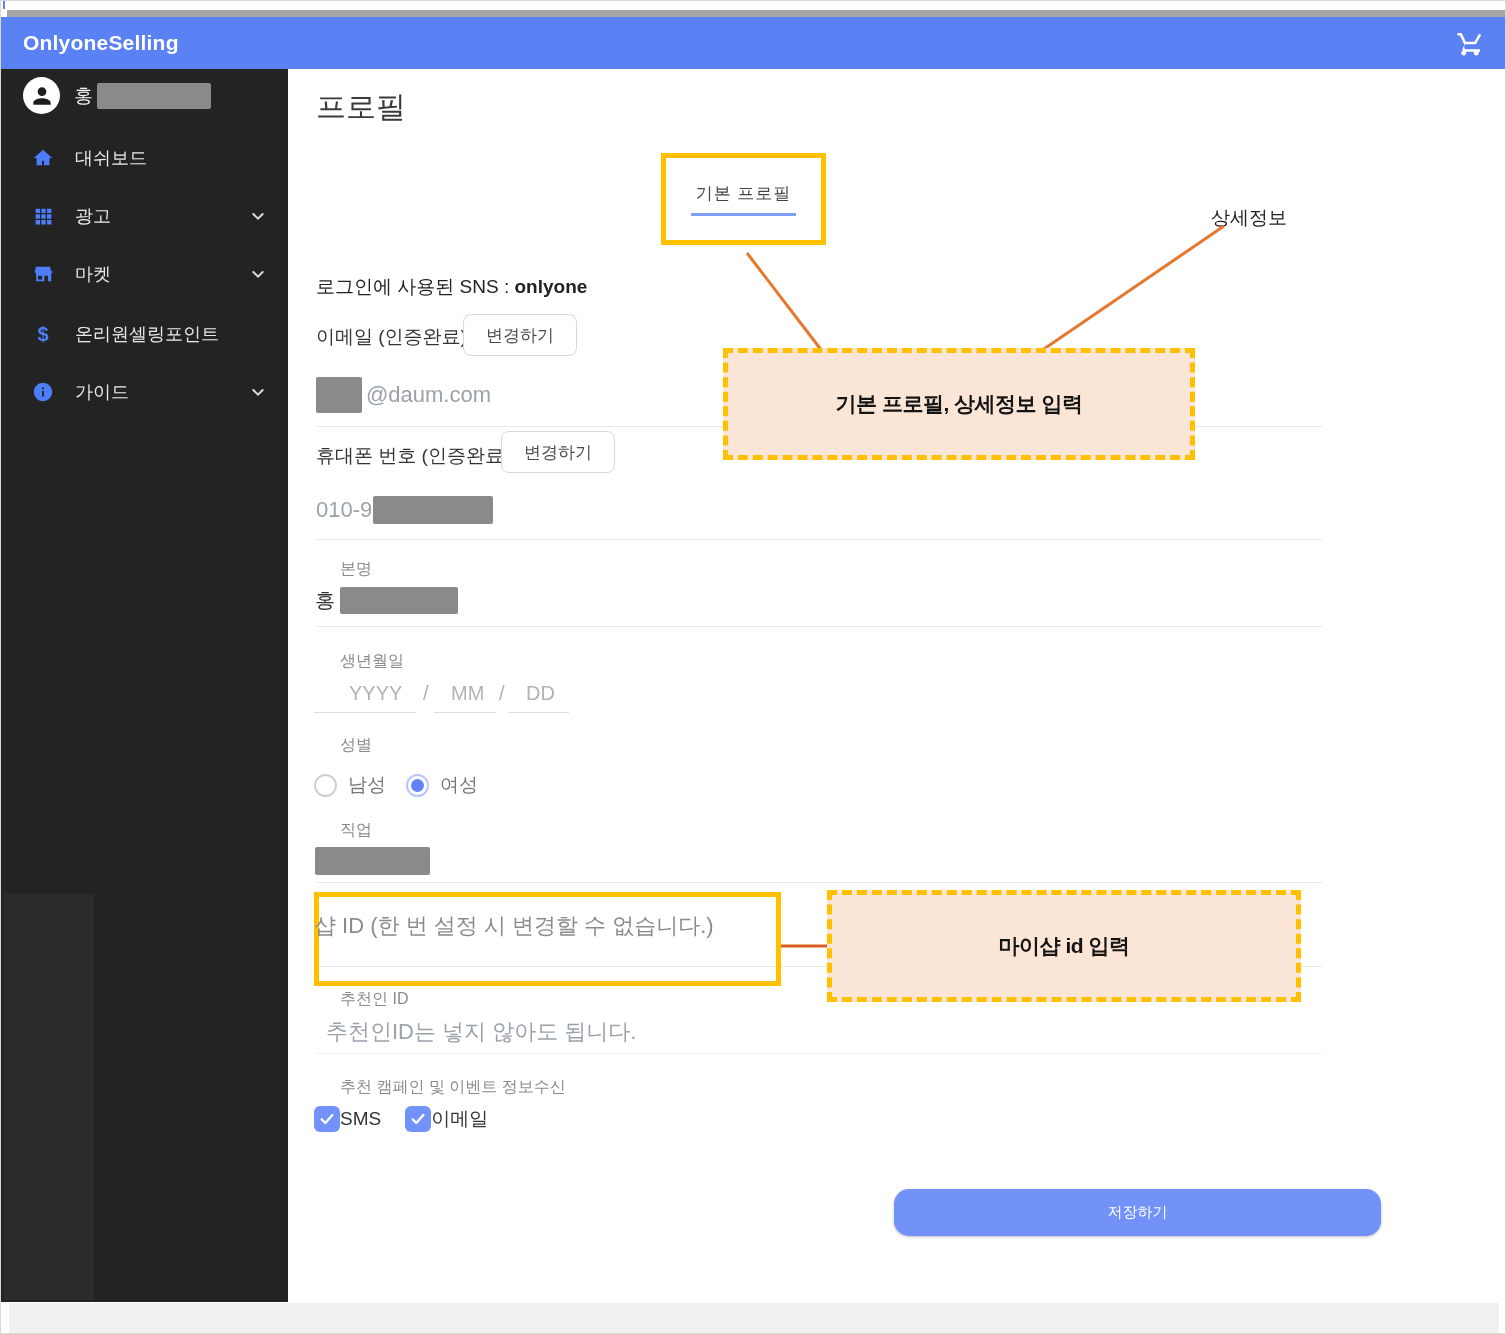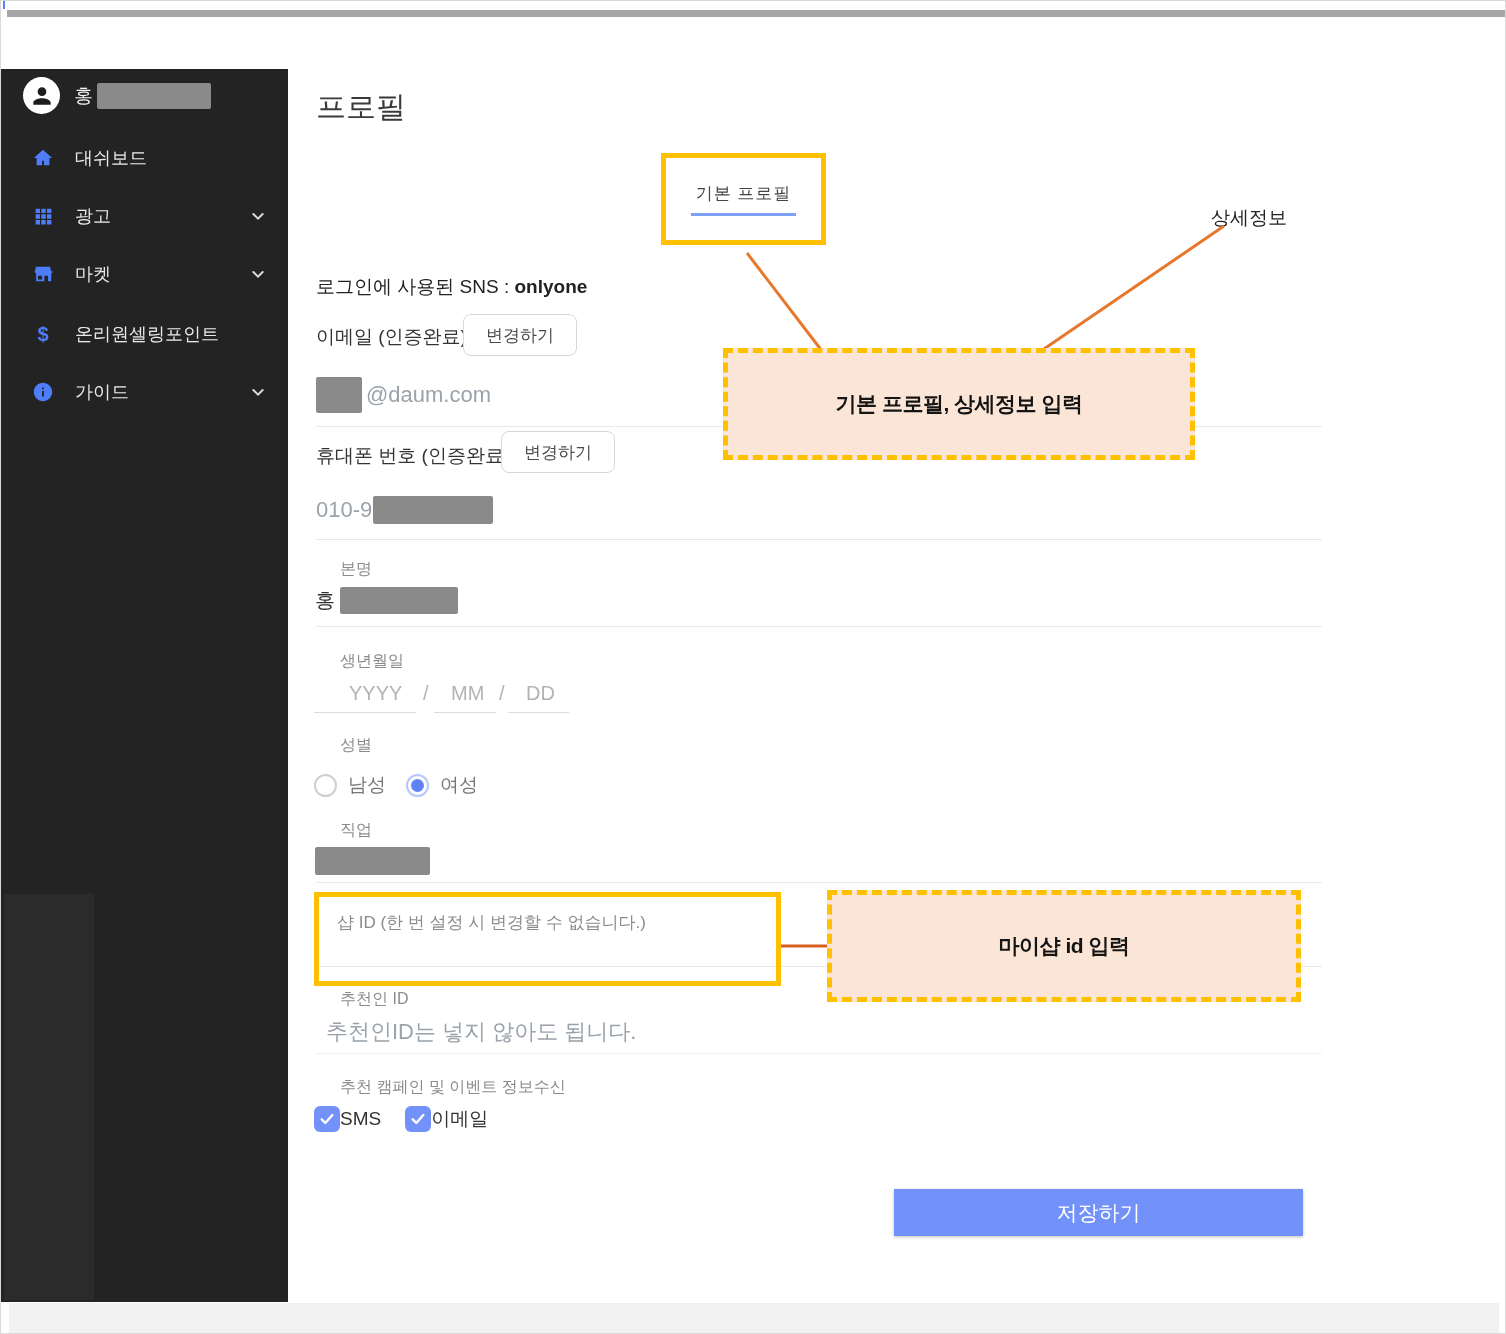--- a/index.html
+++ b/index.html
@@ -64,52 +64,60 @@
   .radio-label{font-size:19px;color:#777;}
 
   
   .check-row{position:absolute;left:26px;top:1037px;display:flex;align-items:center;gap:24px;}
   .check-opt{display:flex;align-items:center;cursor:pointer;}
   .checkbox{width:26px;height:26px;border-radius:6px;background:var(--control-blue);display:flex;align-items:center;justify-content:center;color:#fff;}
   .check-label{font-size:19px;color:#333;}
 
   
   .shop-box{position:absolute;left:26px;top:823px;width:467px;height:94px;border:5px solid var(--highlight);background:transparent;}
-  .shop-label{position:absolute;left:49px;top:842px;font-size:17px;color:#8b8b8b;}
+  .shop-label{position:absolute;left:26px;top:842px;font-size:22px;color:#8b8b8b;}
 
   
   .tab-box{position:absolute;left:373px;top:84px;width:165px;height:92px;border:5px solid var(--highlight);}
   .tab{position:absolute;left:373px;top:84px;width:165px;height:92px;display:flex;flex-direction:column;align-items:center;justify-content:center;cursor:pointer;}
   .tab-label{font-size:17px;color:#444;letter-spacing:1px;}
   .tab-underline{margin-top:8px;width:105px;height:3px;background:#7ea0f8;}
 
   .tab-note{position:absolute;left:923px;top:136px;font-size:19px;color:#222;}
 
   
   .note{position:absolute;border:5px dashed var(--highlight);background:var(--note-fill);display:flex;align-items:center;justify-content:center;font-size:21px;font-weight:bold;color:#141414;letter-spacing:-.5px;}
   .note1{left:435px;top:279px;width:472px;height:112px;}
   .note2{left:539px;top:821px;width:474px;height:112px;}
 
   .overlay-svg{position:absolute;left:0;top:0;width:1219px;height:1233px;pointer-events:none;}
 
   .placeholder-text{position:absolute;font-size:22px;color:#9aa2aa;}
 
-  .save-btn{position:absolute;left:606px;top:1120px;width:409px;height:47px;background:var(--control-blue);border:none;border-radius:0;color:#fff;font-size:21px;cursor:pointer;box-shadow:0 1px 3px rgba(0,0,0,.25);}
+  .save-btn{position:absolute;left:606px;top:1120px;width:487px;height:47px;background:var(--control-blue);border:none;border-radius:15px;color:#fff;font-size:15px;cursor:pointer;box-shadow:0 1px 3px rgba(0,0,0,.25);}
 
   .footer{position:absolute;left:8px;top:1302px;width:1490px;height:30px;background:#f1f1f1;}
   .sidebar-edge{position:absolute;left:287px;top:750px;width:2px;height:215px;background:#111;}
 </style>
 </head>
 <body>
 
 <div class="frame">
   <div class="top-white"></div>
   <div class="corner-mark"></div>
   <div class="top-gray"></div>
 
+  <div class="header">
+    <div class="brand">OnlyoneSelling</div>
+    <div class="cart">
+      <svg viewBox="0 0 24 24" fill="currentColor" width="30" height="30">
+          <path d="M7 18c-1.1 0-2 .9-2 2s.9 2 2 2 2-.9 2-2-.9-2-2-2zm10 0c-1.1 0-2 .9-2 2s.9 2 2 2 2-.9 2-2-.9-2-2-2zM7.2 14.6l.1-.1L8.2 13h7.4c.75 0 1.4-.4 1.75-1.03l3.55-6.44L19.2 4.5l-3.6 6.5H8.6L5.3 4H2v2h2l3.6 7.6-1.35 2.45C5.6 17.4 6.55 19 8 19h12v-2H8c-.15 0-.25-.1-.25-.25l.05-.15z"></path>
+        </svg>
+    </div>
+  </div>
 
   <div class="sidebar">
     <div class="sidebar-lighter"></div>
 
     <div class="user-row">
       <span class="avatar">
         <svg viewBox="0 0 24 24" width="26" height="26" fill="currentColor">
             <path d="M12 12c2.2 0 4-1.8 4-4s-1.8-4-4-4-4 1.8-4 4 1.8 4 4 4zm0 2c-2.7 0-8 1.3-8 4v2h16v-2c0-2.7-5.3-4-8-4z"></path>
           </svg>
       </span>

